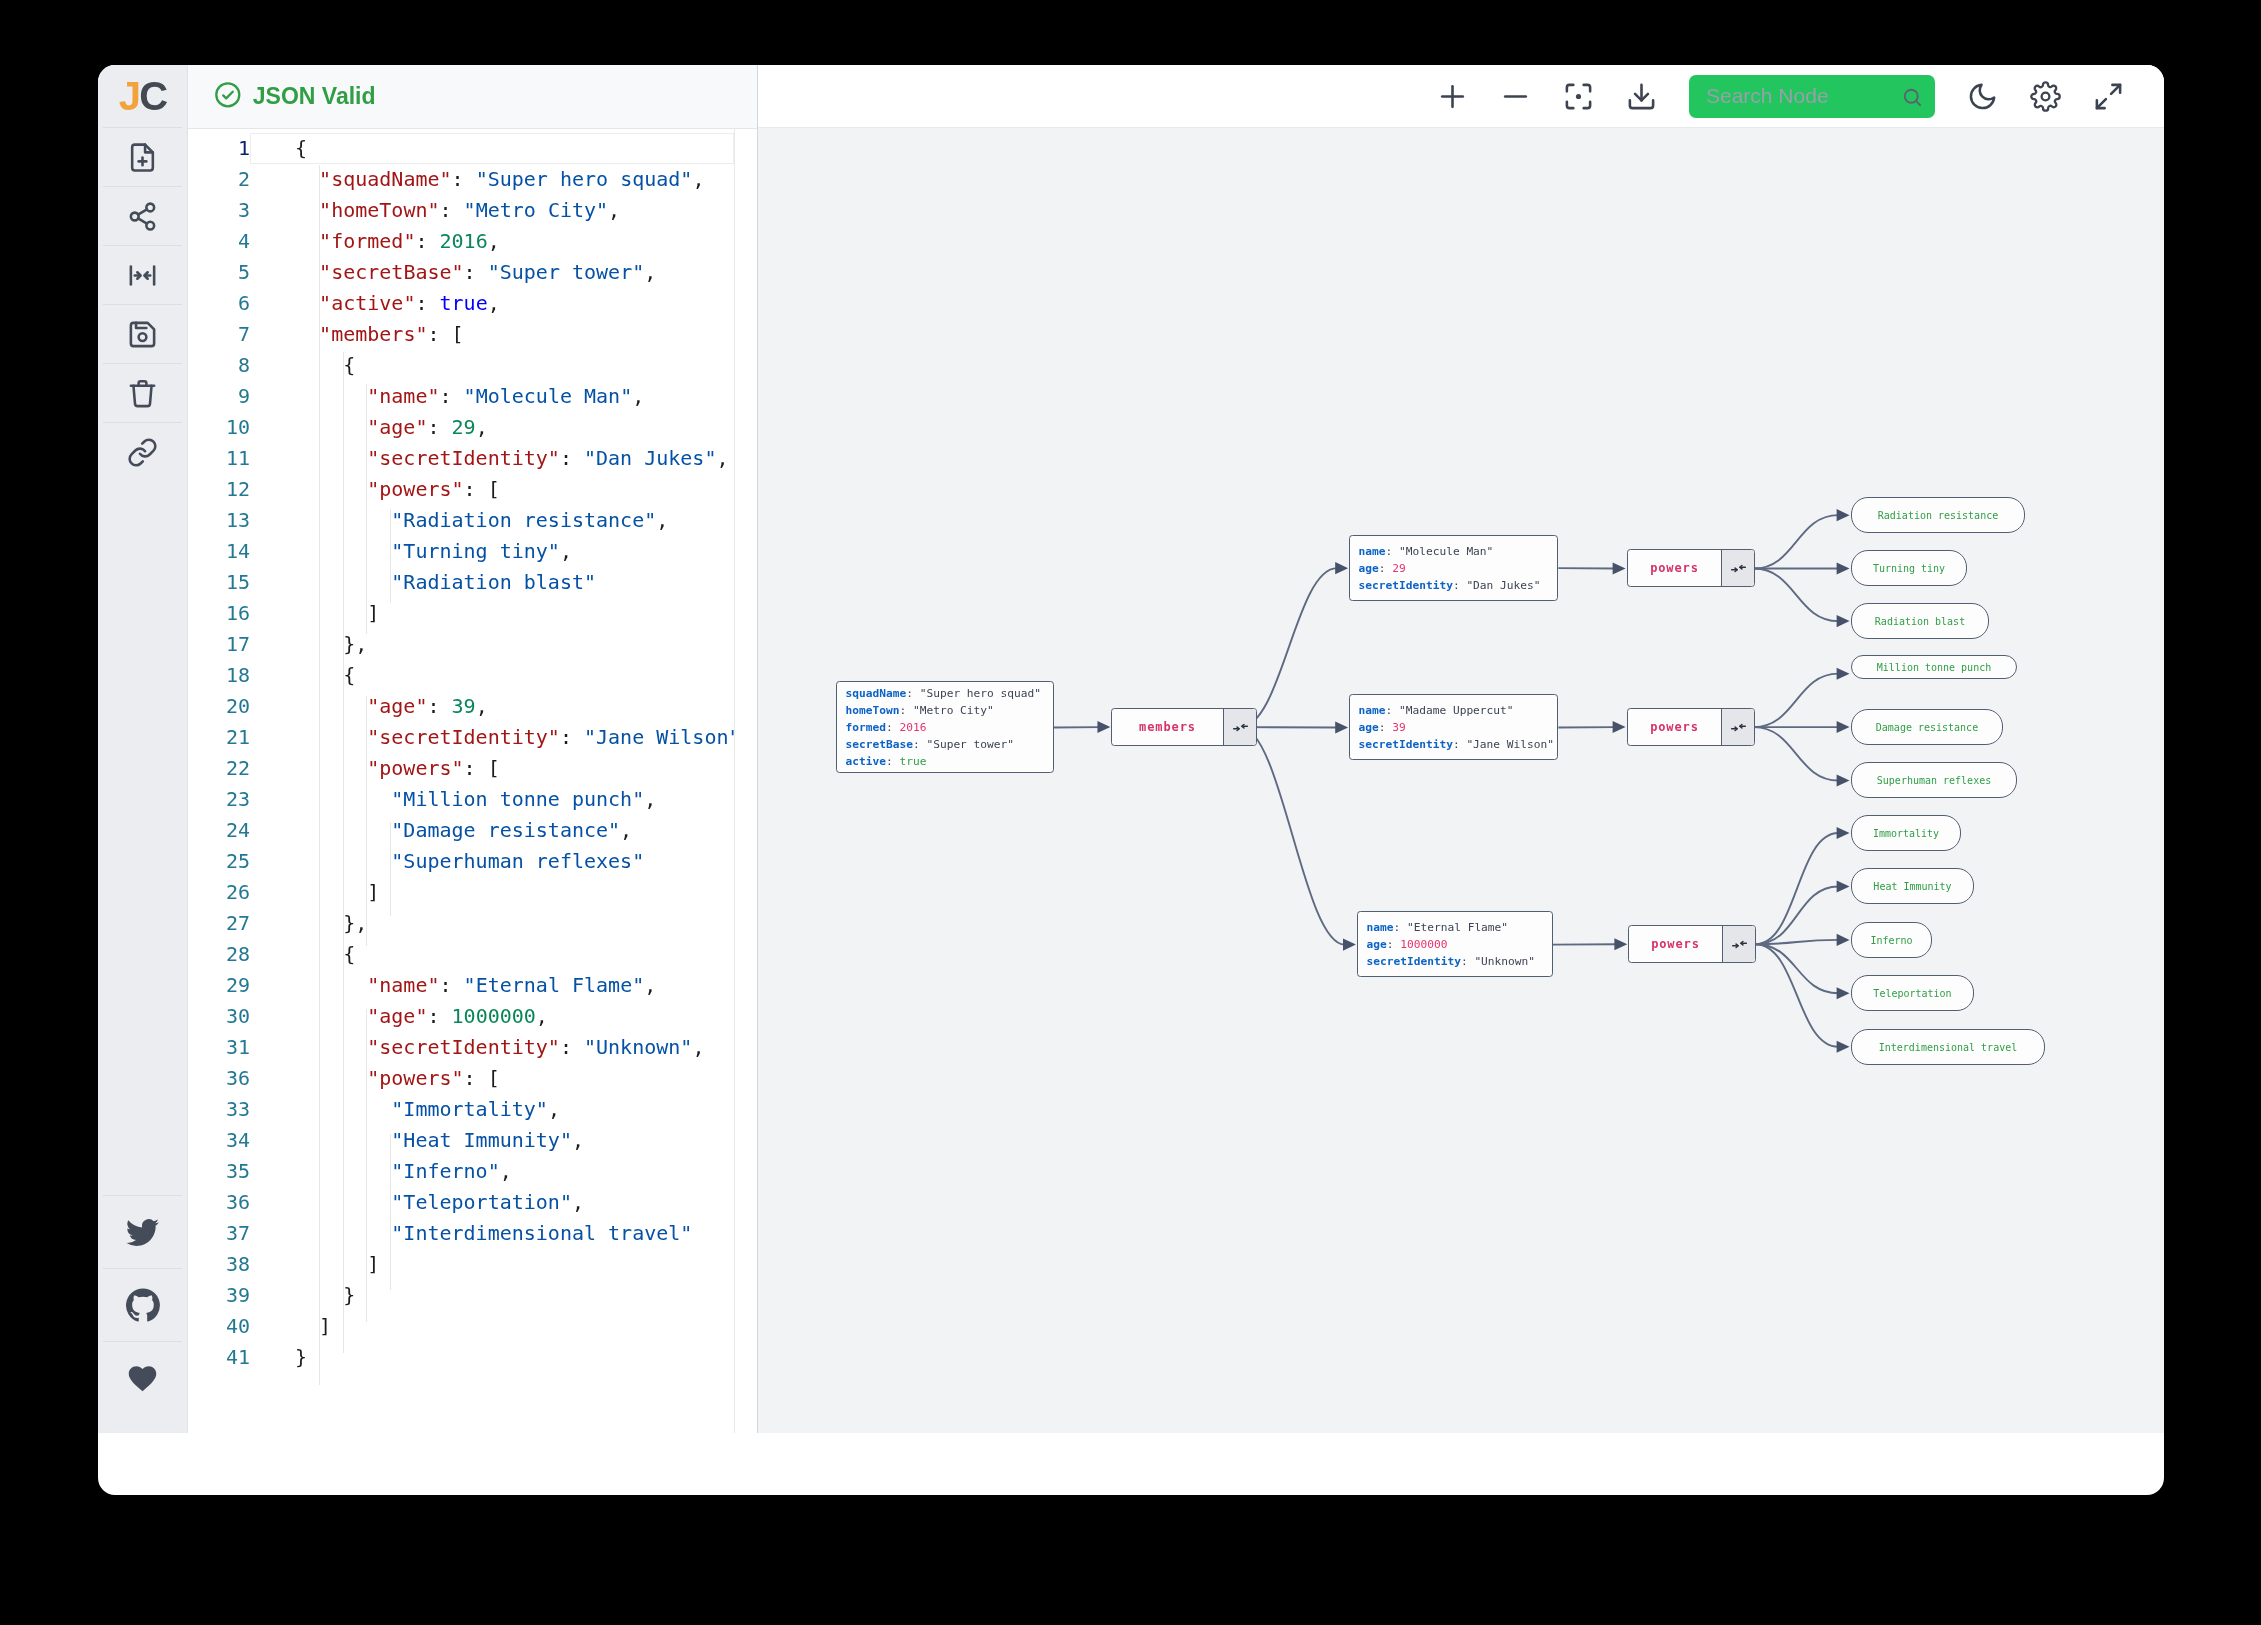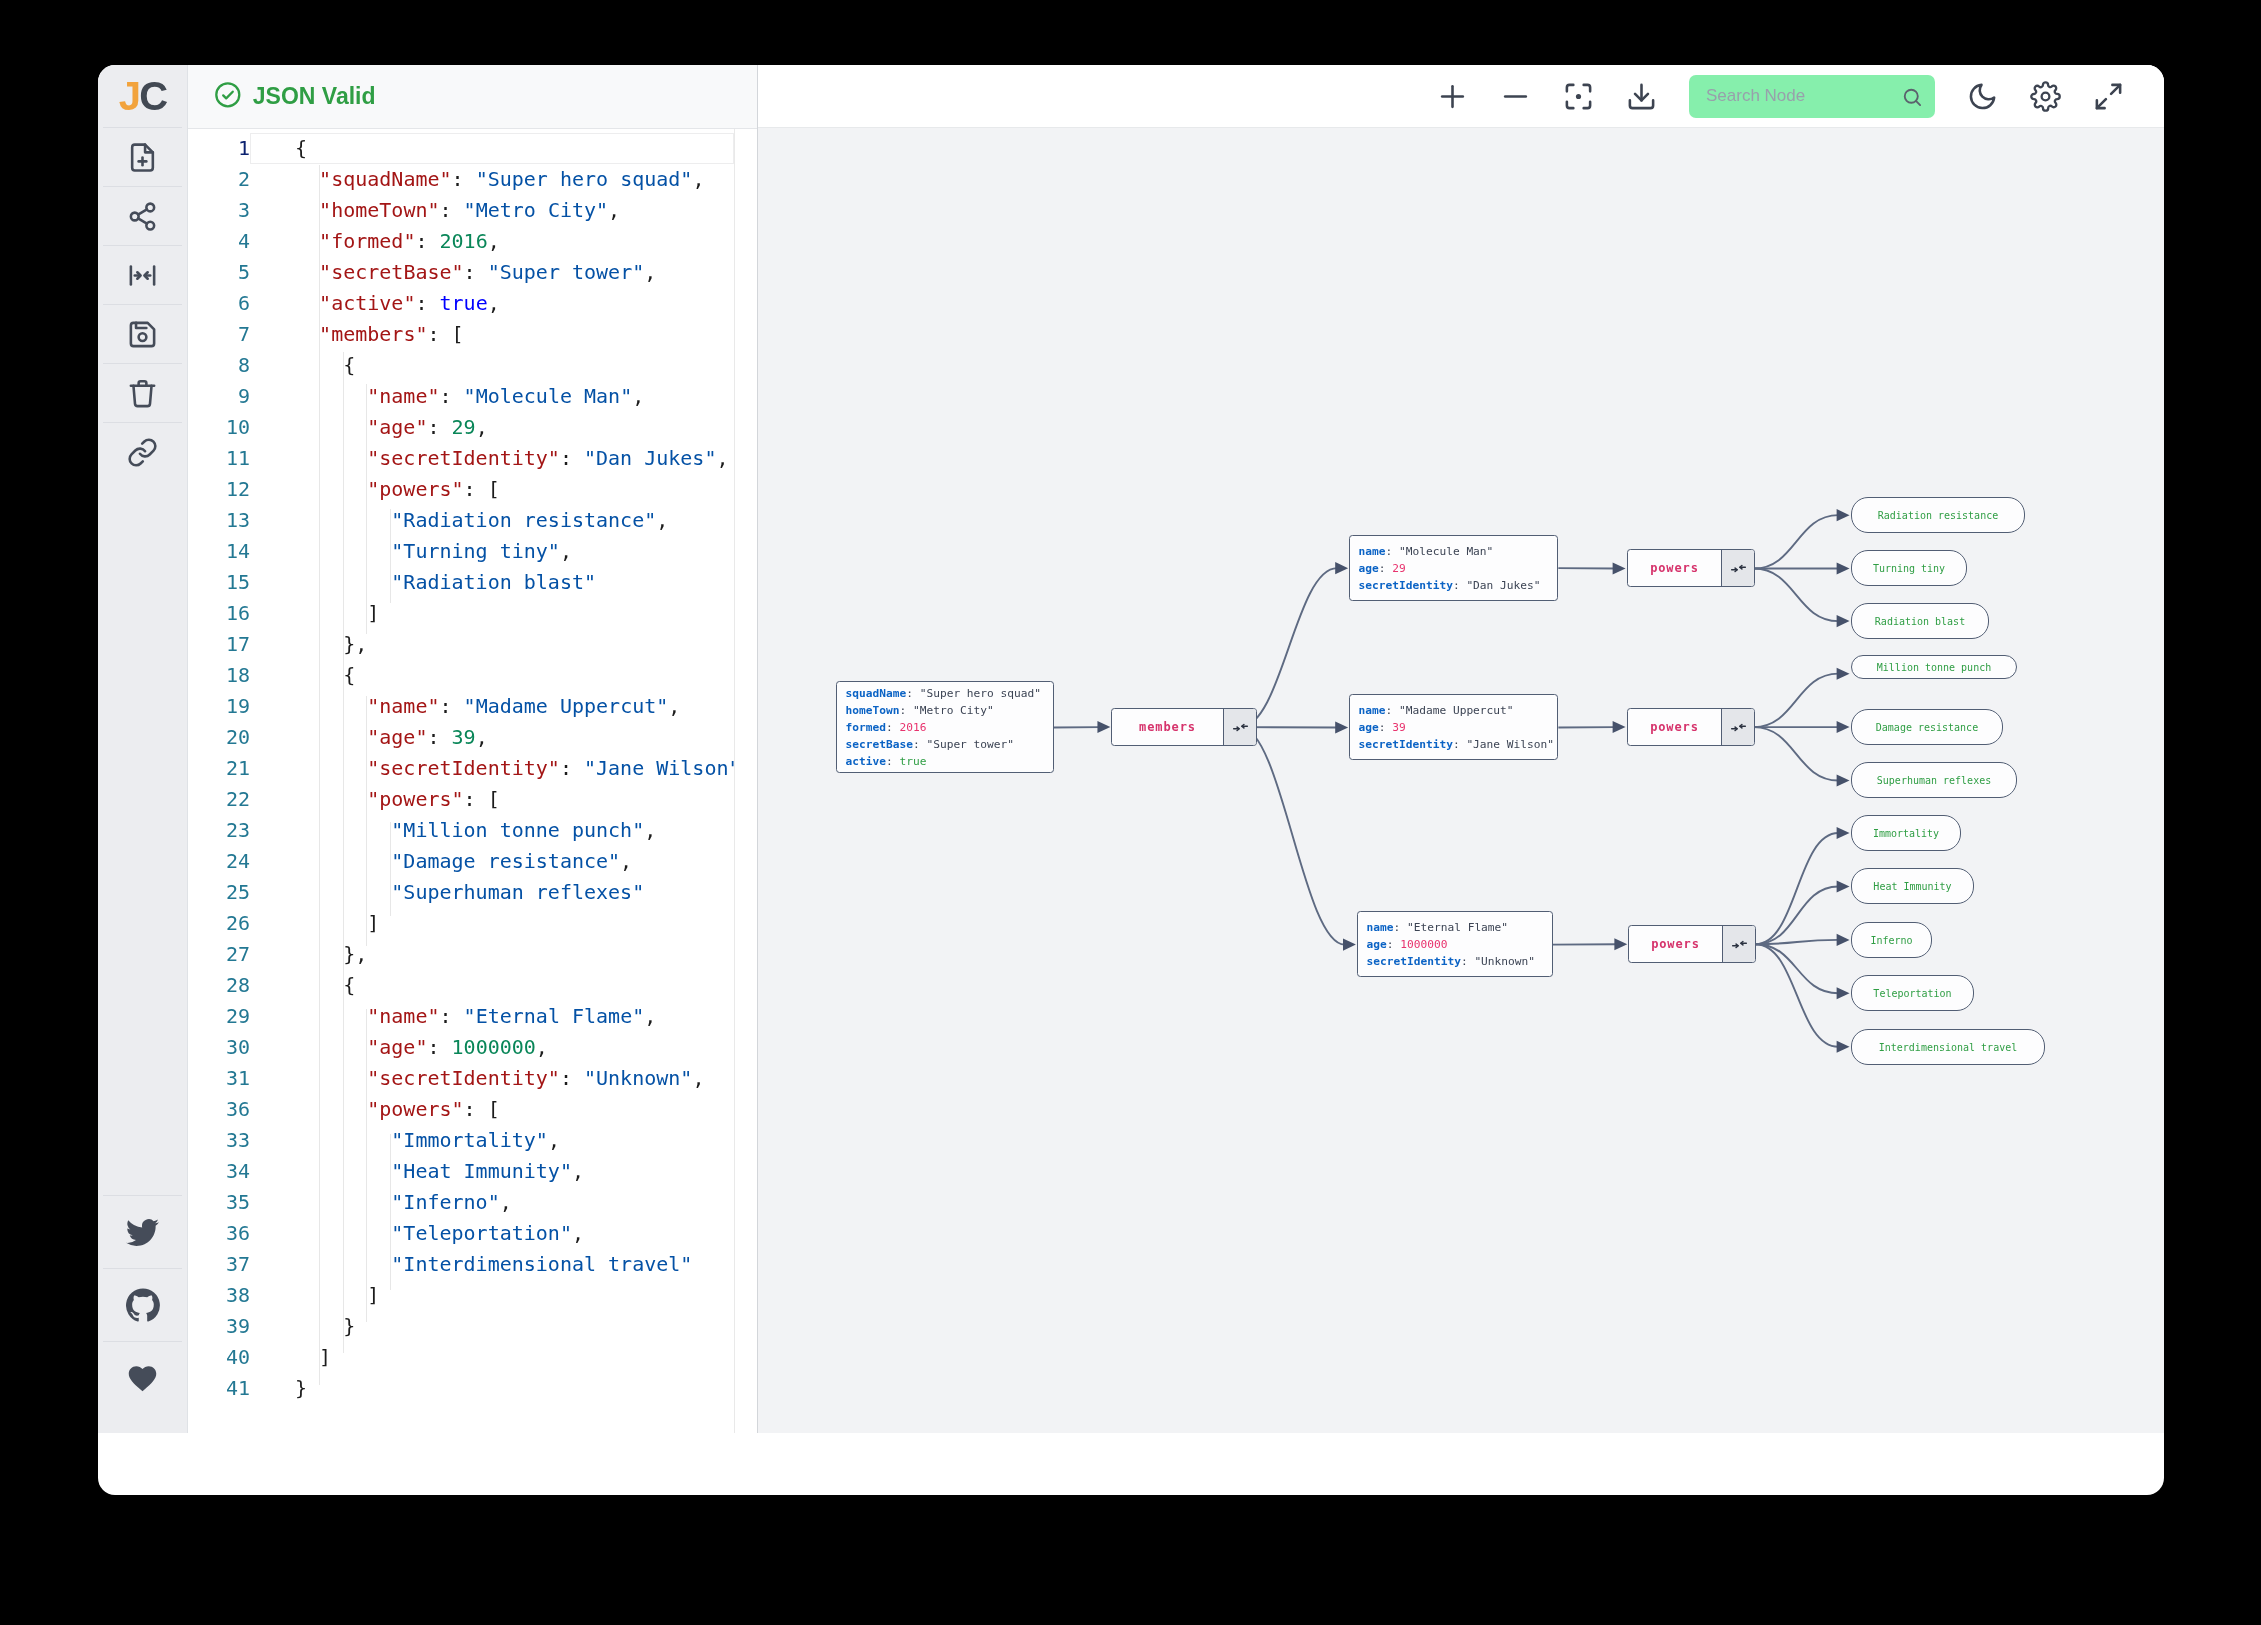--- a/index.html
+++ b/index.html
@@ -45,22 +45,22 @@
   .guide { position:absolute; width:0.9px; background:#e7e7e7; }
   .curline { position:absolute; left:62px; width:484px; height:31px; border:1.7px solid #ededee; }
   .scroll-strip { position:absolute; top:64px; bottom:0; right:0; width:23px; background:#fff; border-left:0.9px solid #e9e9e9; }
 
   
   .graph-pane { position:relative; flex:1; background:#f2f3f5; }
   .g-toolbar { position:absolute; top:0; left:0; right:0; height:63px; background:#fff; border-bottom:0.9px solid #e7e9eb;
                display:flex; align-items:center; justify-content:flex-end; gap:32px; padding-right:40px; }
   .tbtn { background:none; border:none; cursor:pointer; padding:0; display:flex; align-items:center; }
   .searchwrap { position:relative; width:246px; height:43px; }
-  .searchwrap input { width:246px; height:43px; background:#86efac; border:none; border-radius:6.9px;
-                      font-family:"Liberation Sans", sans-serif; font-size:17px; color:#3d4451; padding:0 43px 0 17px; outline:none; }
+  .searchwrap input { width:246px; height:43px; background:#22c55e; border:none; border-radius:6.9px;
+                      font-family:"Liberation Sans", sans-serif; font-size:21px; color:#3d4451; padding:0 43px 0 17px; outline:none; }
   .searchwrap input::placeholder { color:#98a0ab; }
   .searchwrap svg { position:absolute; right:12px; top:11.2px; }
 
   .graph { position:absolute; top:63px; left:0; right:0; bottom:0; }
   .graph svg.edges { position:absolute; left:0; top:0; pointer-events:none; }
   .gnode { position:absolute; background:#fdfdfe; border:1.7px solid #525e74; border-radius:3.4px;
            font-family:"DejaVu Sans Mono", monospace; font-size:11.2px; cursor:pointer; }
   .node-obj { display:flex; flex-direction:column; justify-content:center; padding:3.4px 8.6px; }
   .node-obj .row { line-height:17px; white-space:pre; }
   .gk{color:#0b63c5; font-weight:700} .gp{color:#3c4454} .gv-s{color:#3c4454} .gv-n{color:#e8336e} .gv-b{color:#2f9e44}
@@ -190,21 +190,20 @@
               <div class="cl"><span class="ln">9</span><span class="codetxt"><span class="tk-p">      </span><span class="tk-k">"name"</span><span class="tk-p">: </span><span class="tk-s">"Molecule Man"</span><span class="tk-p">,</span></span></div>
               <div class="cl"><span class="ln">10</span><span class="codetxt"><span class="tk-p">      </span><span class="tk-k">"age"</span><span class="tk-p">: </span><span class="tk-n">29</span><span class="tk-p">,</span></span></div>
               <div class="cl"><span class="ln">11</span><span class="codetxt"><span class="tk-p">      </span><span class="tk-k">"secretIdentity"</span><span class="tk-p">: </span><span class="tk-s">"Dan Jukes"</span><span class="tk-p">,</span></span></div>
               <div class="cl"><span class="ln">12</span><span class="codetxt"><span class="tk-p">      </span><span class="tk-k">"powers"</span><span class="tk-p">: [</span></span></div>
               <div class="cl"><span class="ln">13</span><span class="codetxt"><span class="tk-p">        </span><span class="tk-s">"Radiation resistance"</span><span class="tk-p">,</span></span></div>
               <div class="cl"><span class="ln">14</span><span class="codetxt"><span class="tk-p">        </span><span class="tk-s">"Turning tiny"</span><span class="tk-p">,</span></span></div>
               <div class="cl"><span class="ln">15</span><span class="codetxt"><span class="tk-p">        </span><span class="tk-s">"Radiation blast"</span></span></div>
               <div class="cl"><span class="ln">16</span><span class="codetxt"><span class="tk-p">      ]</span></span></div>
               <div class="cl"><span class="ln">17</span><span class="codetxt"><span class="tk-p">    },</span></span></div>
               <div class="cl"><span class="ln">18</span><span class="codetxt"><span class="tk-p">    {</span></span></div>
-              <div class="cl"><span class="ln">19</span><span class="codetxt"><span class="tk-p">      </span><span class="tk-k">"name"</span><span class="tk-p">: </span><span class="tk-s">"Madame Uppercut"</span><span class="tk-p">,</span></span></div>
               <div class="cl"><span class="ln">20</span><span class="codetxt"><span class="tk-p">      </span><span class="tk-k">"age"</span><span class="tk-p">: </span><span class="tk-n">39</span><span class="tk-p">,</span></span></div>
               <div class="cl"><span class="ln">21</span><span class="codetxt"><span class="tk-p">      </span><span class="tk-k">"secretIdentity"</span><span class="tk-p">: </span><span class="tk-s">"Jane Wilson"</span><span class="tk-p">,</span></span></div>
               <div class="cl"><span class="ln">22</span><span class="codetxt"><span class="tk-p">      </span><span class="tk-k">"powers"</span><span class="tk-p">: [</span></span></div>
               <div class="cl"><span class="ln">23</span><span class="codetxt"><span class="tk-p">        </span><span class="tk-s">"Million tonne punch"</span><span class="tk-p">,</span></span></div>
               <div class="cl"><span class="ln">24</span><span class="codetxt"><span class="tk-p">        </span><span class="tk-s">"Damage resistance"</span><span class="tk-p">,</span></span></div>
               <div class="cl"><span class="ln">25</span><span class="codetxt"><span class="tk-p">        </span><span class="tk-s">"Superhuman reflexes"</span></span></div>
               <div class="cl"><span class="ln">26</span><span class="codetxt"><span class="tk-p">      ]</span></span></div>
               <div class="cl"><span class="ln">27</span><span class="codetxt"><span class="tk-p">    },</span></span></div>
               <div class="cl"><span class="ln">28</span><span class="codetxt"><span class="tk-p">    {</span></span></div>
               <div class="cl"><span class="ln">29</span><span class="codetxt"><span class="tk-p">      </span><span class="tk-k">"name"</span><span class="tk-p">: </span><span class="tk-s">"Eternal Flame"</span><span class="tk-p">,</span></span></div>

